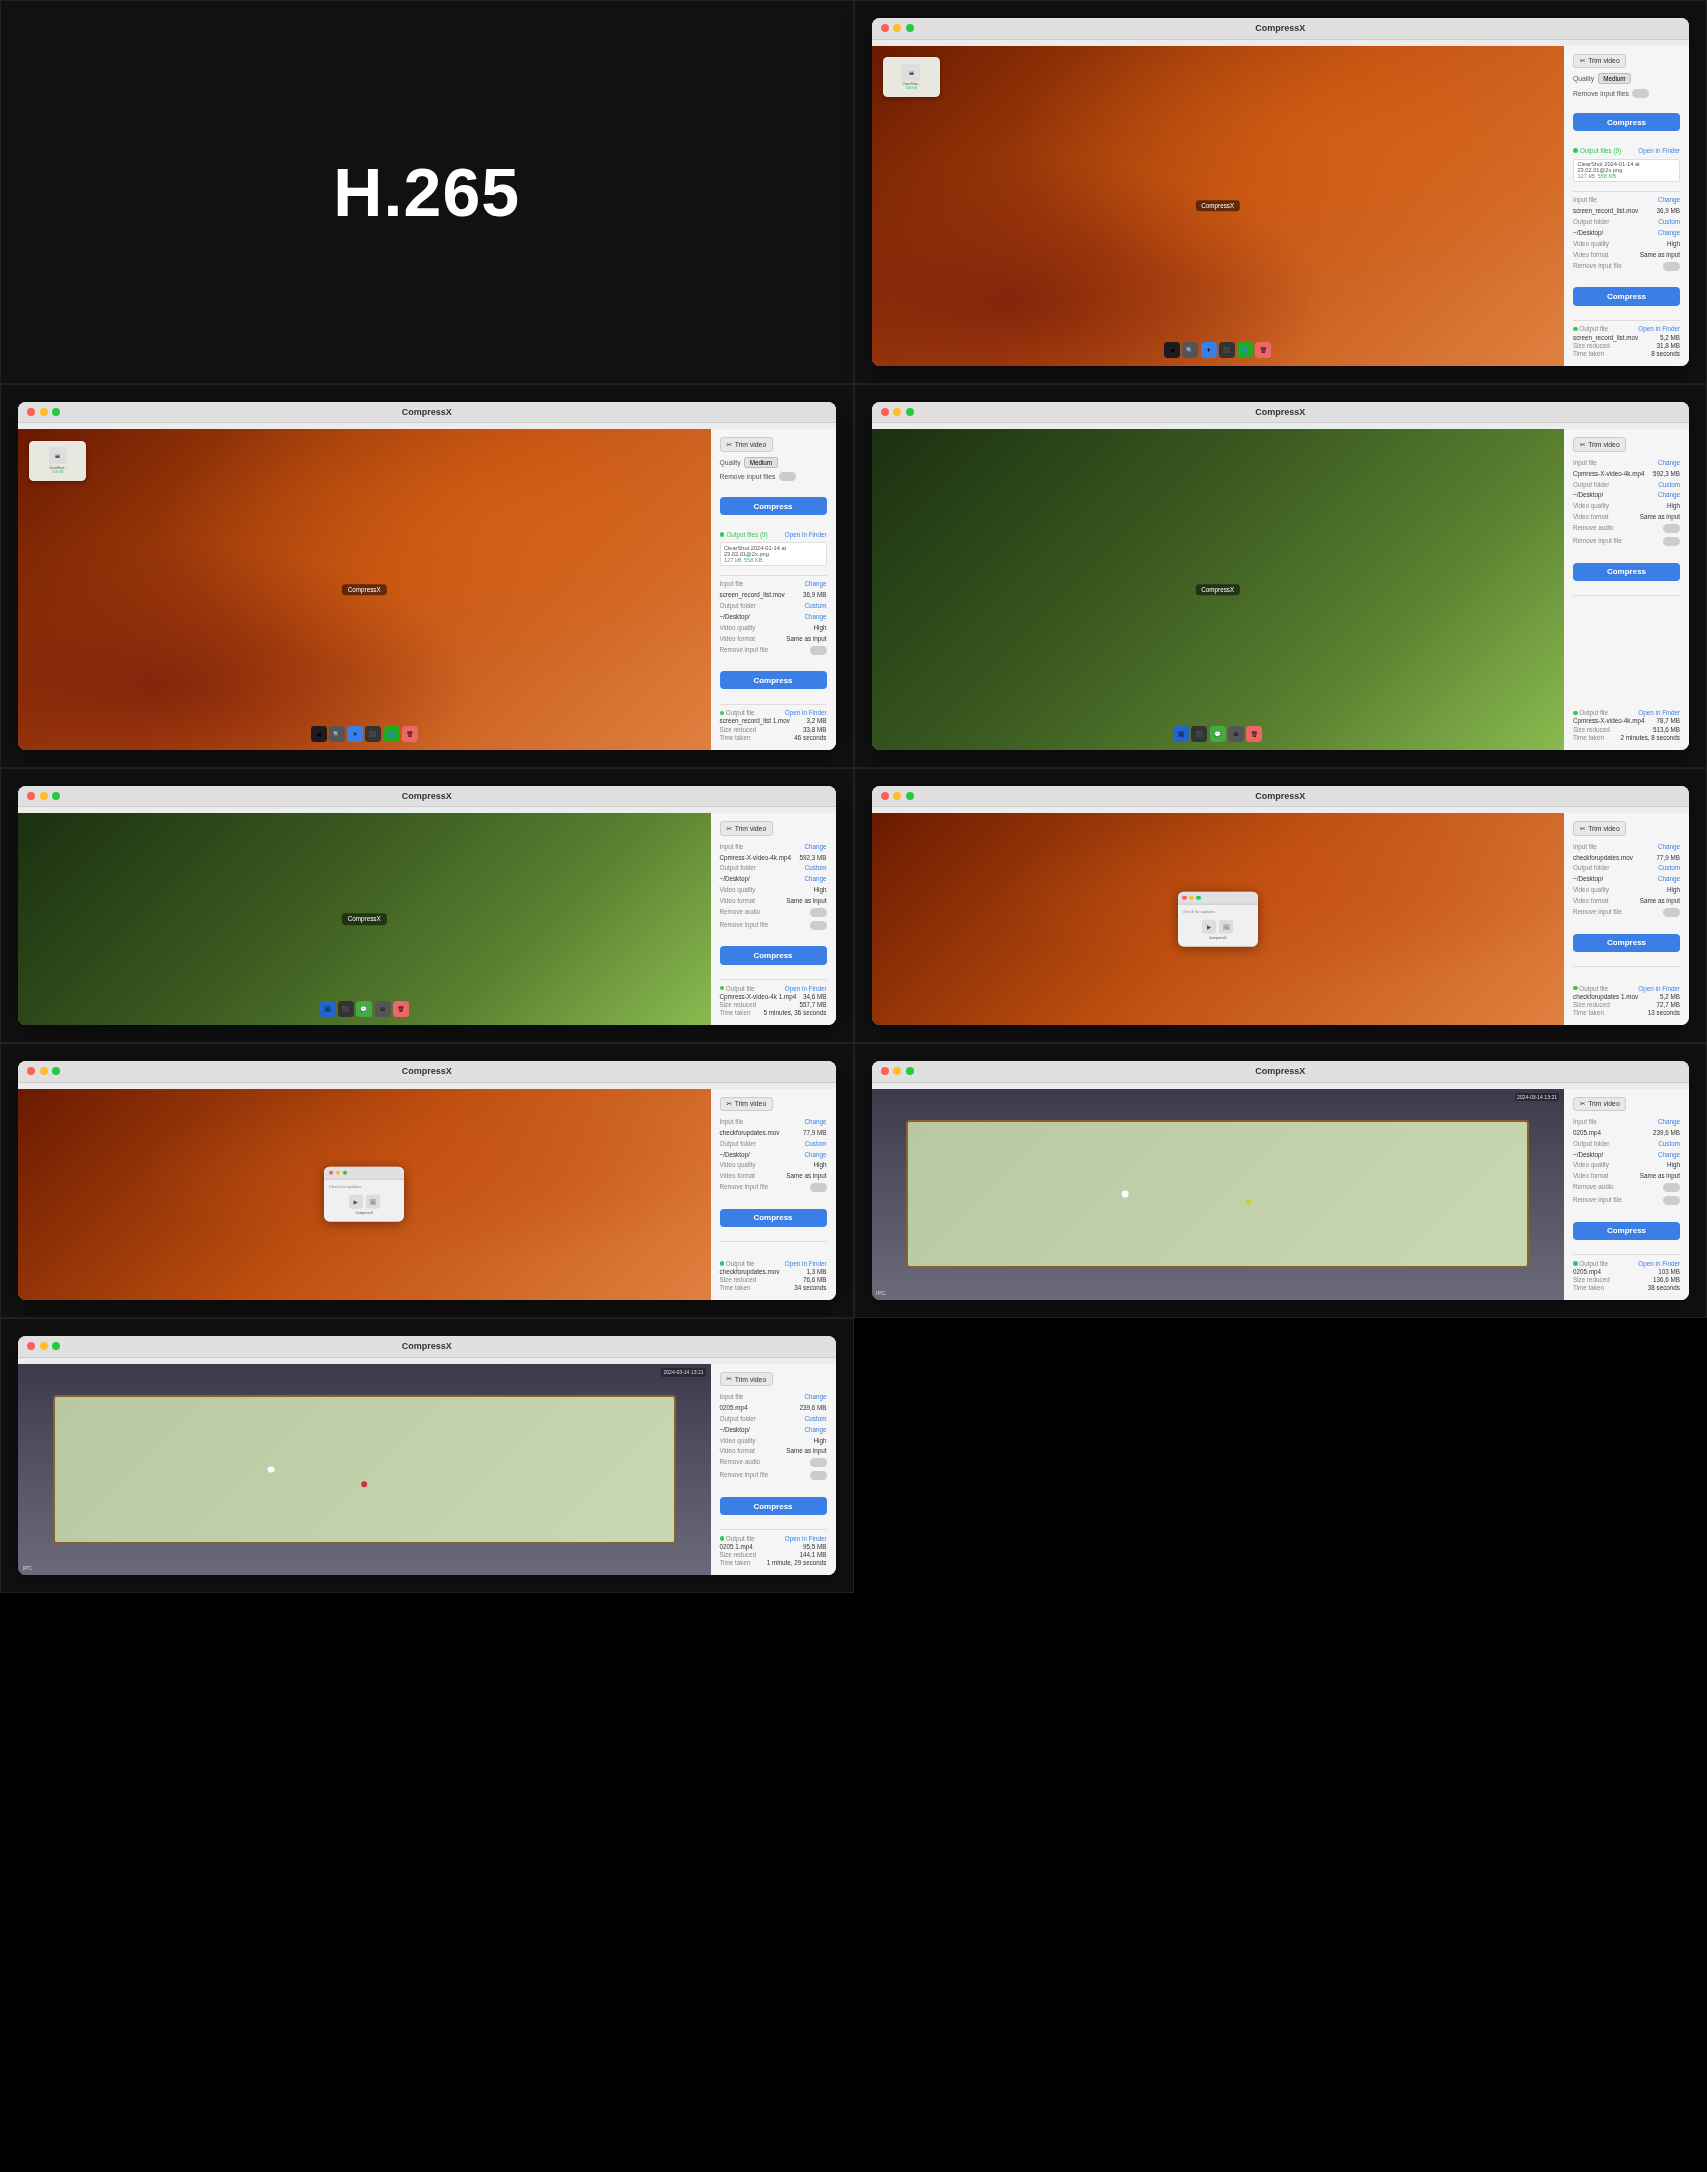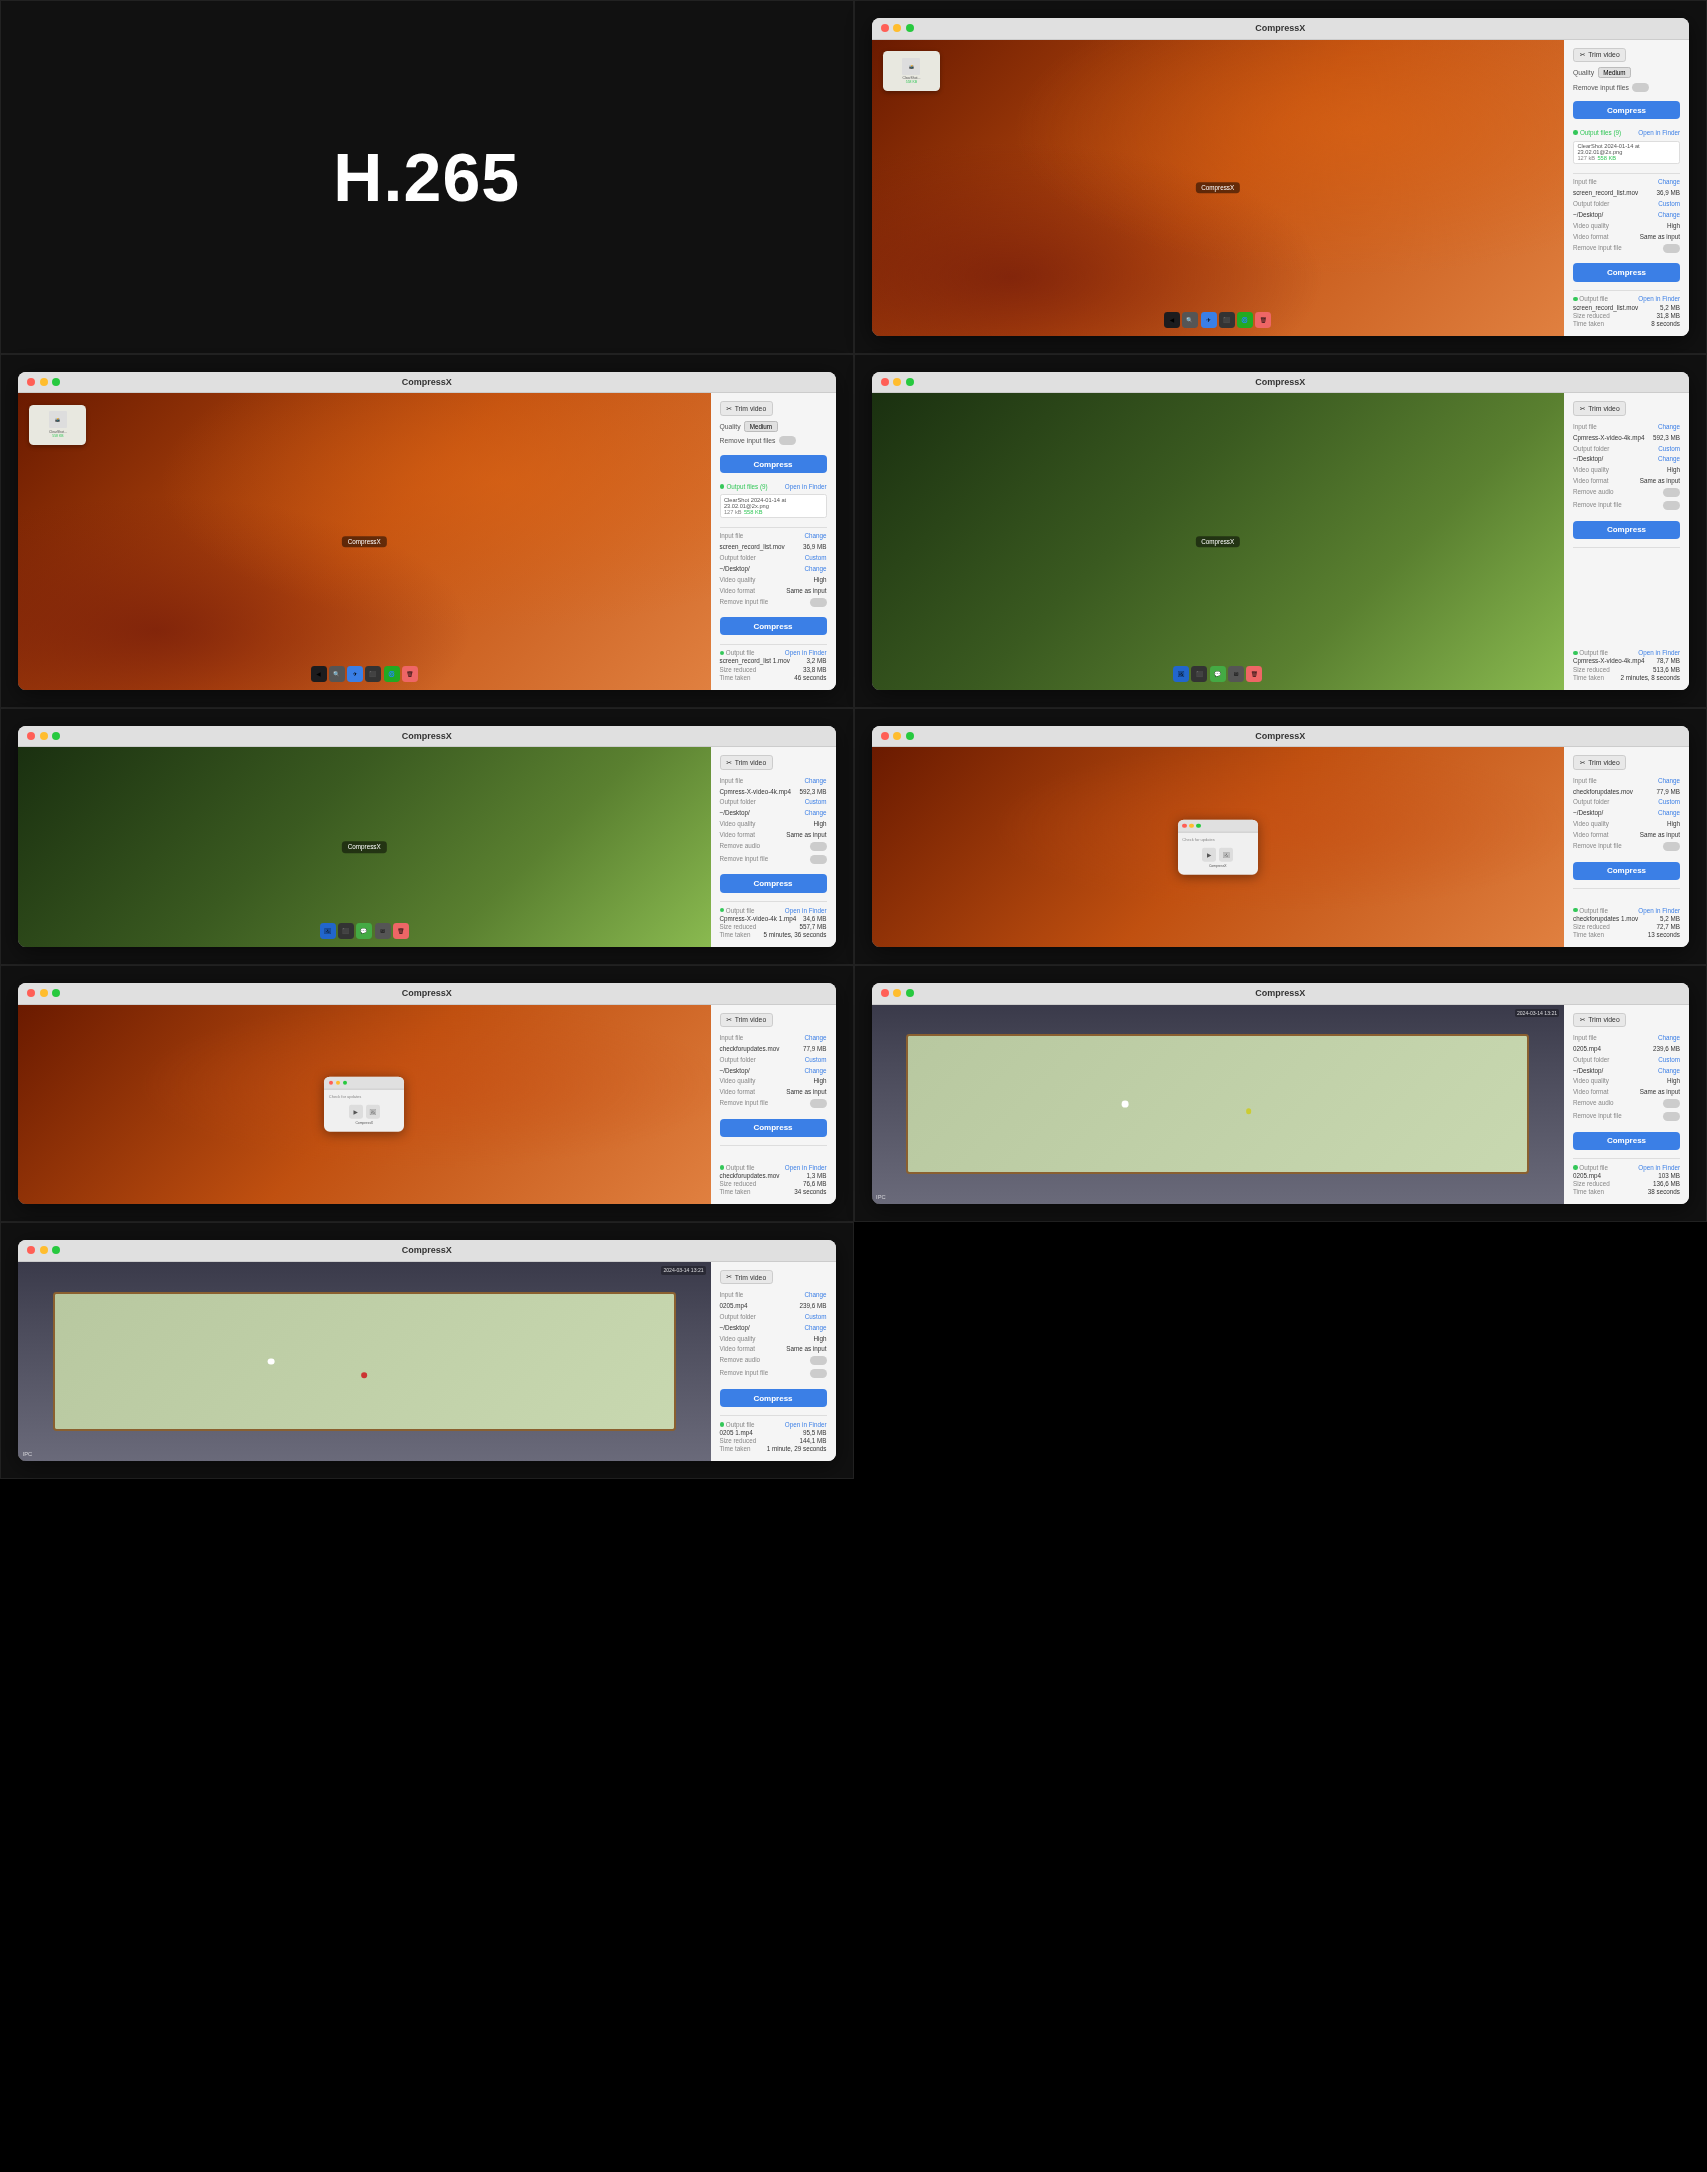--- a/index.html
+++ b/index.html
@@ -42,20 +42,21 @@
 
     
     .mac-window {
       background: #ececec;
       border-radius: 8px;
       overflow: hidden;
       box-shadow: 0 4.6px 23px rgba(0,0,0,0.5);
       width: 100%;
       display: flex;
       flex-direction: column;
+      gap: 6px;
     }
 
     .window-titlebar {
       background: #e0e0e0;
       height: 21.6px;
       display: flex;
       align-items: center;
       padding: 0 9px;
       border-bottom: 0.6px solid #ccc;
       position: relative;
@@ -167,21 +168,21 @@
     .compress-btn {
       background: #3b7fe6;
       color: #fff;
       border: none;
       border-radius: 4px;
       padding: 4.6px 0;
       font-size: 8px;
       font-weight: 600;
       cursor: pointer;
       text-align: center;
-      margin: 5px 0;
+      margin: 11px 0;
     }
 
     .open-finder-link {
       color: #3b7fe6;
       font-size: 6.3px;
       margin-left: auto;
     }
 
     .divider {
       border: none;

